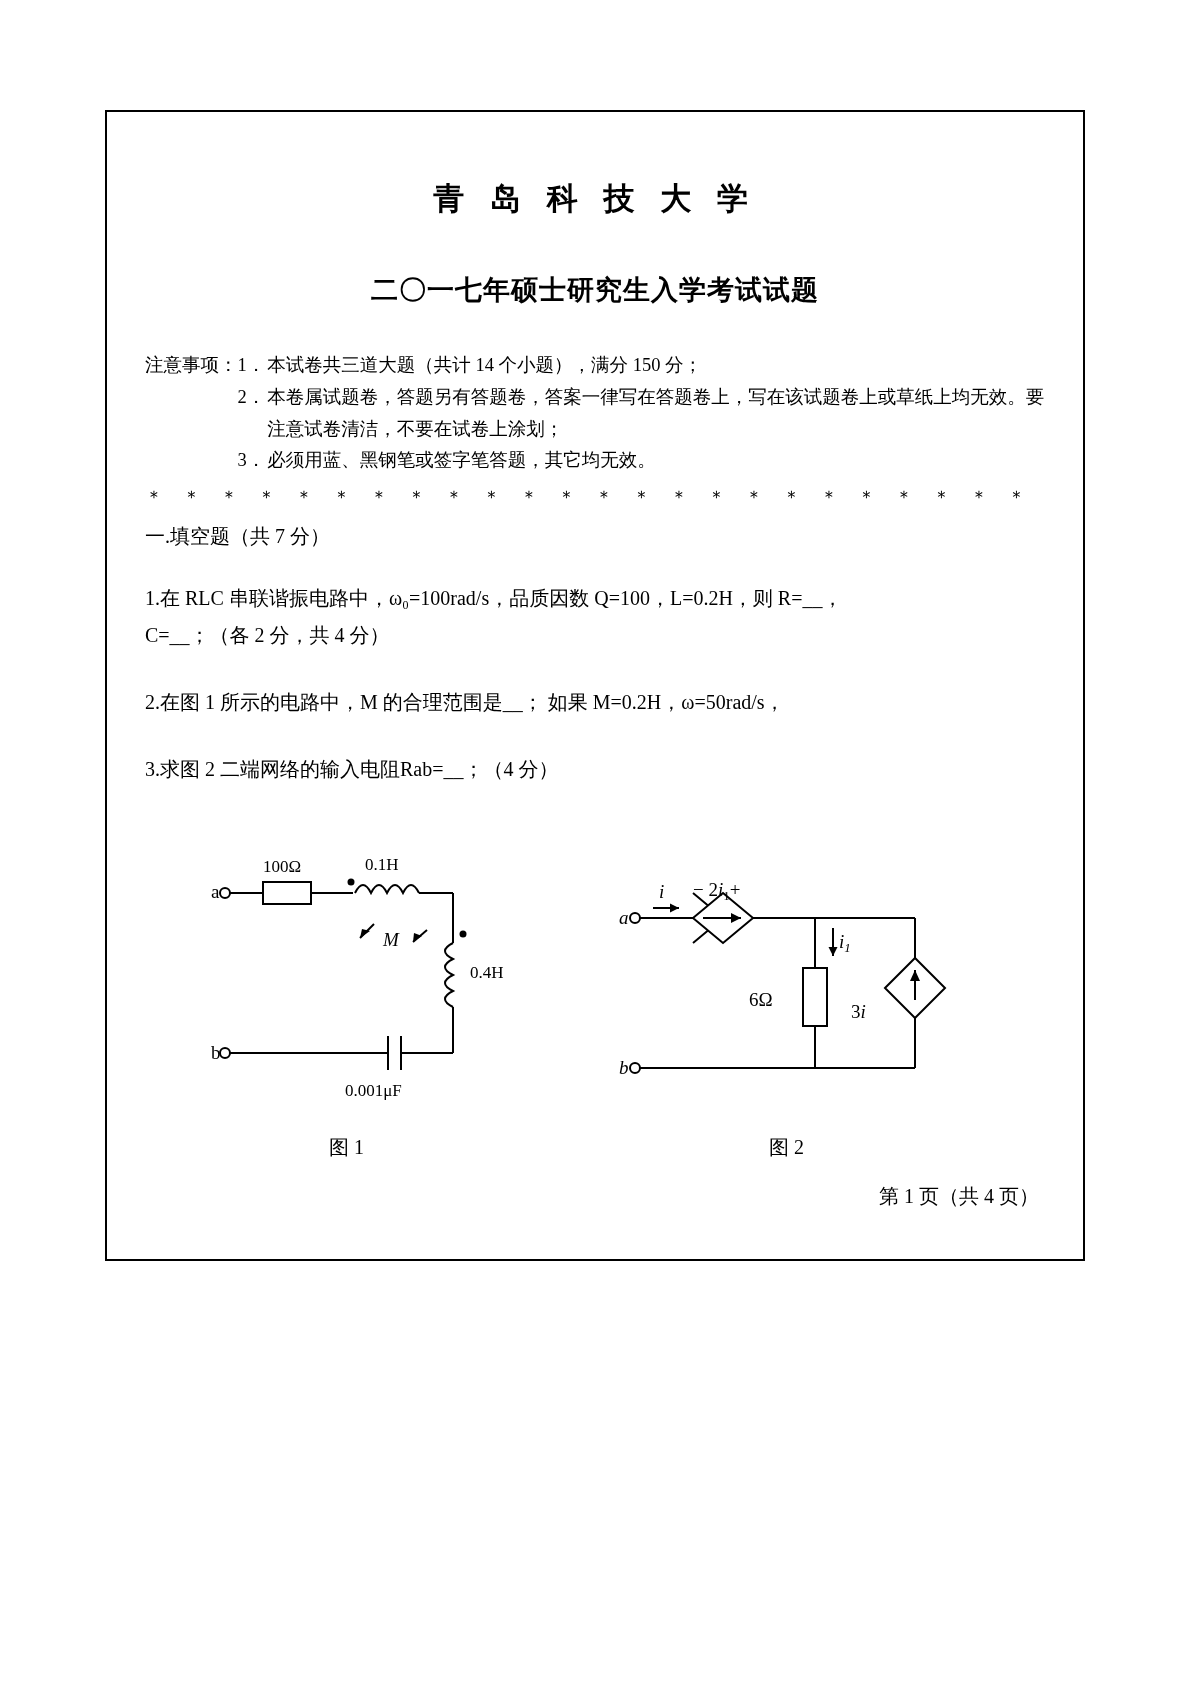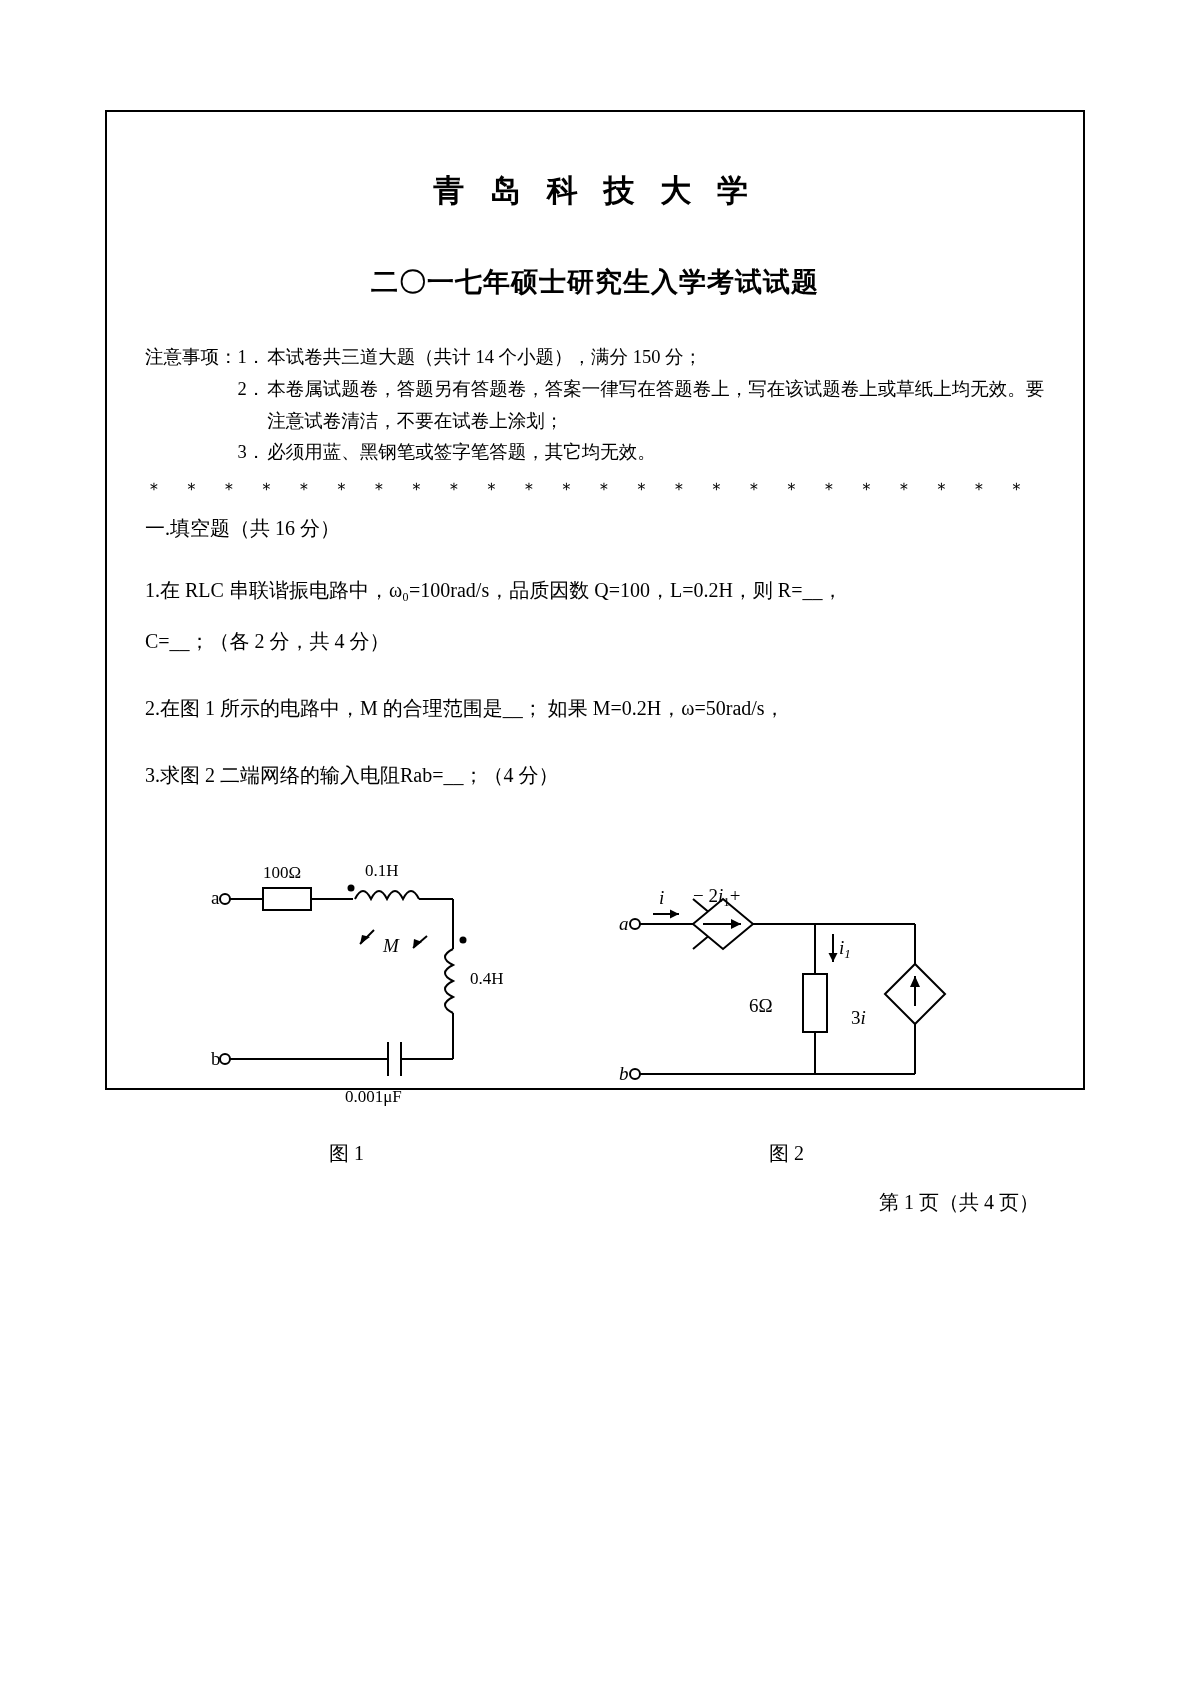--- a/index.html
+++ b/index.html
@@ -12,24 +12,24 @@
     height: 1683px;
     font-family: "Liberation Serif", "DejaVu Serif", serif;
     color: #000;
     position: relative;
   }
   .page {
     position: absolute;
     left: 105px;
     top: 110px;
     width: 980px;
-    height: 980px;
+    height: 1151px;
     border: 2px solid #000;
     box-sizing: border-box;
-    padding: 20px 38px 10px 38px;
+    padding: 28px 38px 10px 38px;
   }
   .univ-title {
     text-align: center;
     font-size: 31px;
     font-weight: bold;
     letter-spacing: 9px;
     margin-top: 38px;
     font-family: "Liberation Serif", "DejaVu Serif", serif;
   }
   .exam-title {
@@ -81,21 +81,20 @@
     margin-top: 14px;
   }
   .q {
     font-size: 20px;
     margin-top: 30px;
     line-height: 1.85;
   }
   .q2 {
   }
   .q-line2 {
-    margin-top: 14px;
   }
   .figures {
     position: relative;
     margin-top: 40px;
     height: 300px;
   }
   .fig-caption {
     text-align: center;
     font-size: 20px;
   }
@@ -147,21 +146,21 @@
         <span class="notes-item">
           <span class="notes-num">3．</span>
           <span>必须用蓝、黑钢笔或签字笔答题，其它均无效。</span>
         </span>
       </span>
     </div>
   </div>
 
   <div class="stars">＊ ＊ ＊ ＊ ＊ ＊ ＊ ＊ ＊ ＊ ＊ ＊ ＊ ＊ ＊ ＊ ＊ ＊ ＊ ＊ ＊ ＊ ＊ ＊ ＊ ＊ ＊ ＊ ＊ ＊ ＊ ＊</div>
 
-  <div class="section-head">一.填空题（共 16 分）</div>
+  <div class="section-head">一.填空题（共 7 分）</div>
 
   <div class="q">
     <div>1.在 RLC 串联谐振电路中，ω₀=100rad/s，品质因数 Q=100，L=0.2H，则 R=__，</div>
     <div class="q-line2">C=__；（各 2 分，共 4 分）</div>
   </div>
 
   <div class="q q2">
     <div>2.在图 1 所示的电路中，M 的合理范围是__； 如果 M=0.2H，ω=50rad/s，</div>
   </div>
 

